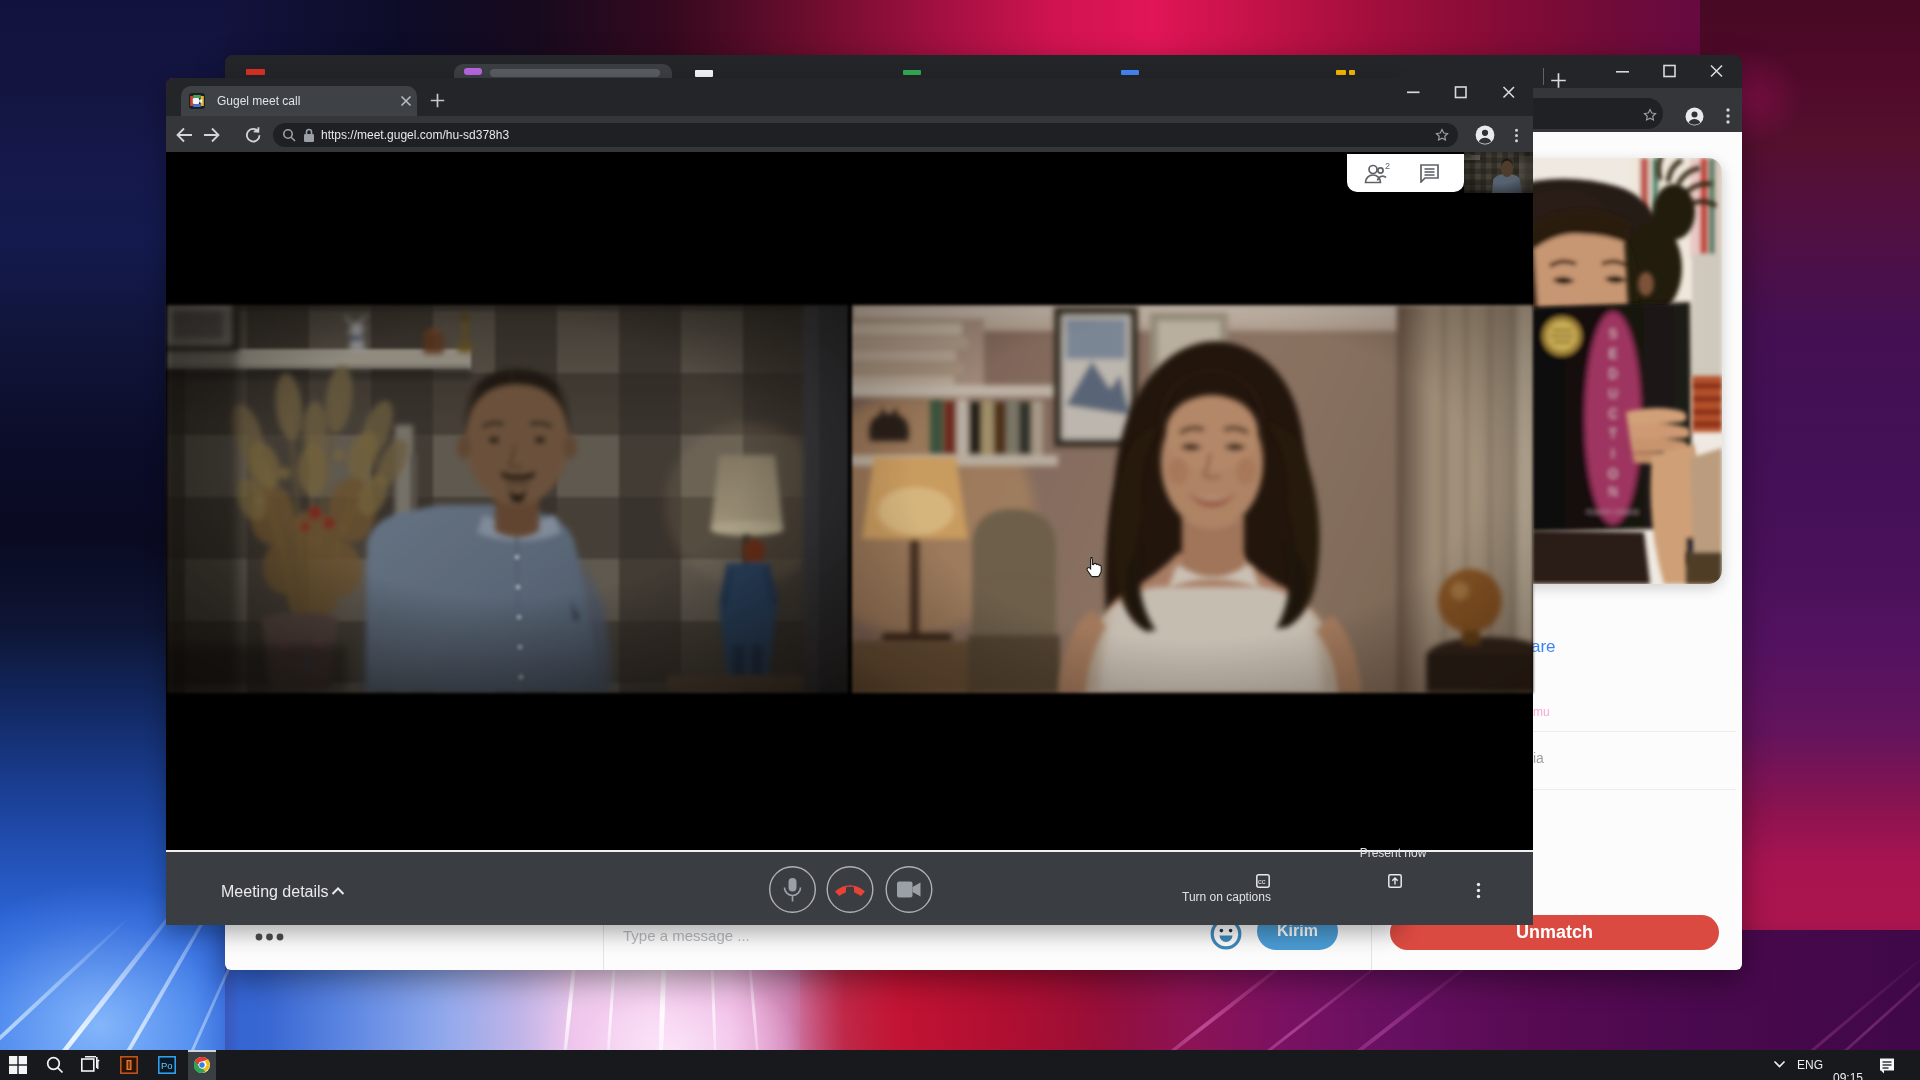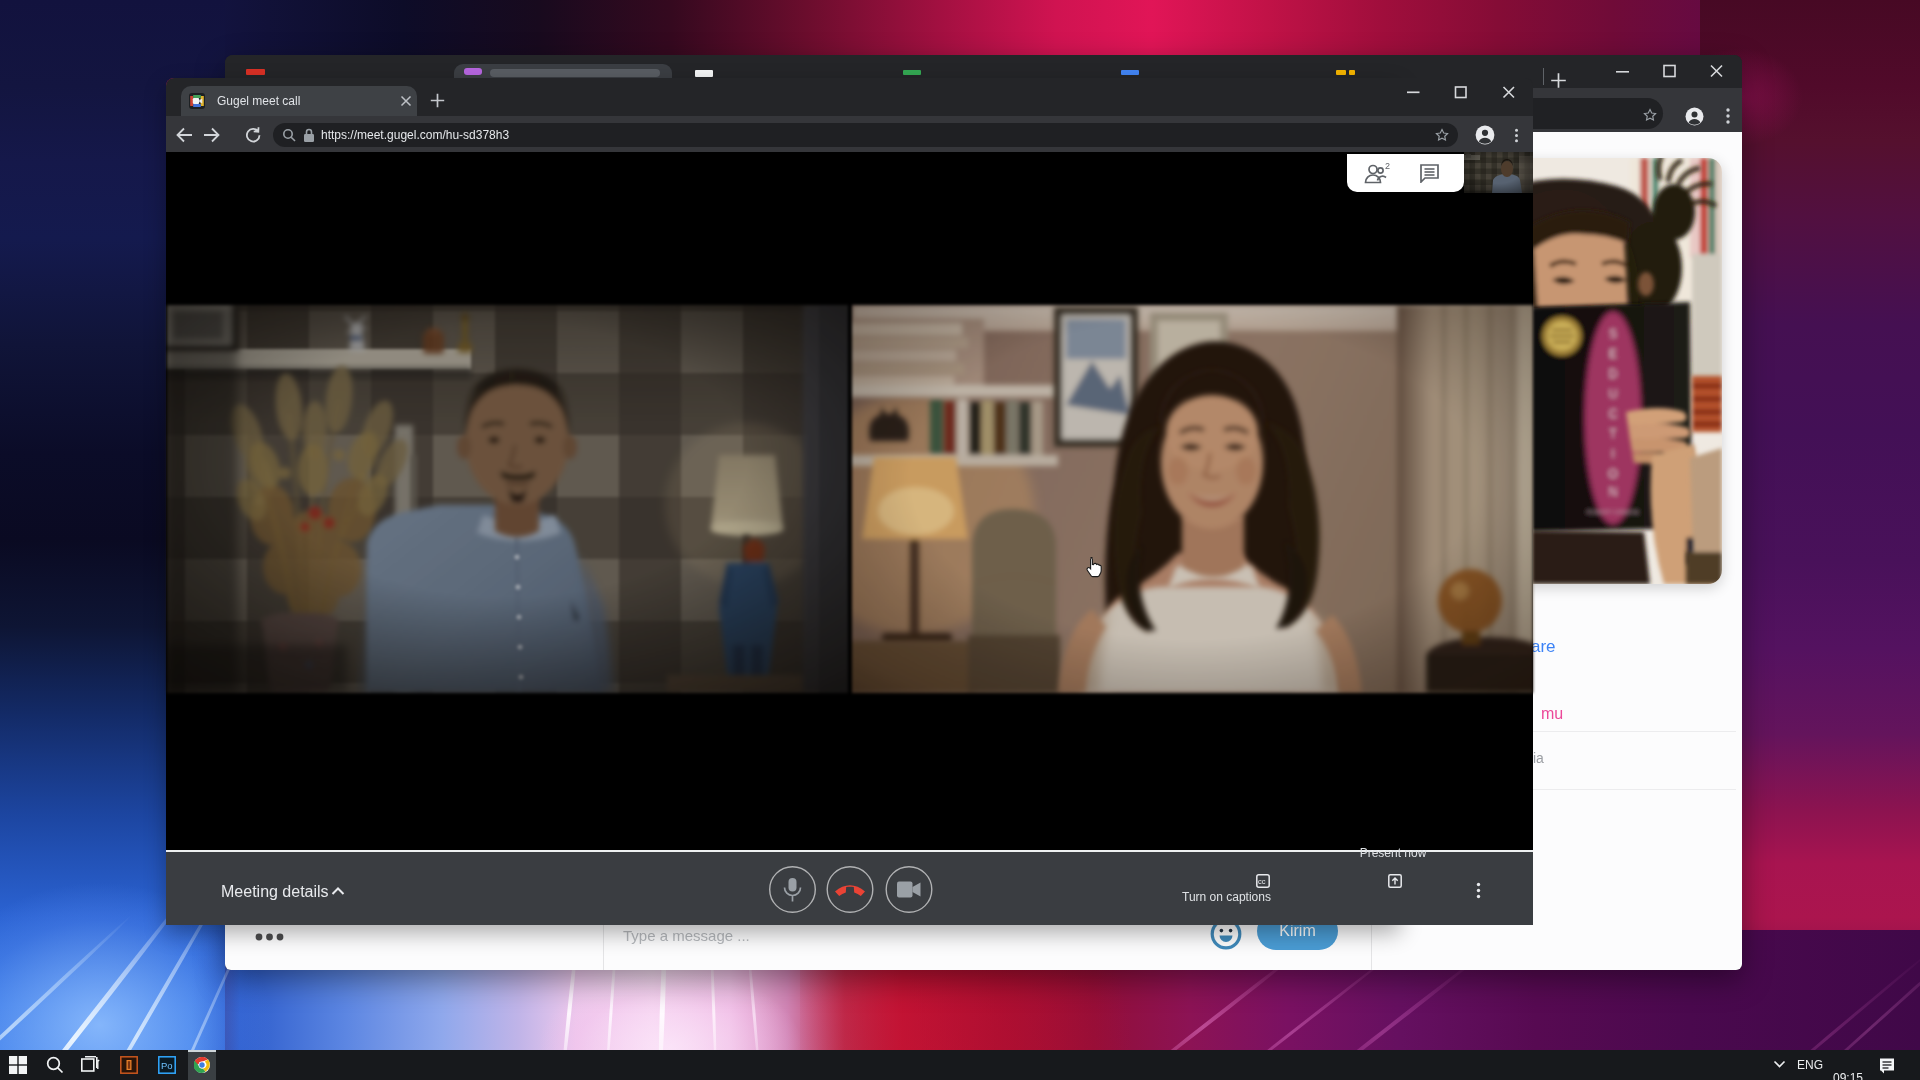--- a/index.html
+++ b/index.html
@@ -192,47 +192,49 @@
 
         <g filter="url(#csoft)">
           <path d="M136 372 l118 2 6 52 h-124z" fill="#2b1f15"></path>
           <path d="M300 300 l32 -10 v136 h-28z" fill="#bb9c7e"></path>
           <path d="M296 394 h36 v32 h-36z" fill="#503c28"></path>
         </g>
       </svg>
     </div>
 
     <div class="abs" style="left:1306px;top:574px;color:#3b82f6;font-size:17px;margin-top:8px;">are</div>
-    <div class="abs" style="left:1308px;top:650px;color:#ec4899;font-size:16px;margin-left:8px;">mu</div>
+    <div class="abs" style="left:1308px;top:650px;color:#f9a8d4;font-size:12px;">mu</div>
     <div class="abs" style="left:0px;top:676px;width:1511px;height:1px;background:#ececee;"></div>
     <div class="abs" style="left:1308px;top:695px;color:#9b9ea3;font-size:14px;">ia</div>
     <div class="abs" style="left:0px;top:734px;width:1511px;height:1px;background:#ececee;"></div>
 
     <div class="abs" style="left:1146px;top:870px;width:1px;height:45px;background:#e4e4e6;"></div>
 
+    <div class="abs" style="left:1165px;top:860px;width:329px;height:35px;background:#db4a41;border-radius:18px;color:#fff;
+      font-size:18px;font-weight:bold;text-align:center;line-height:35px;">Unmatch</div>
 
     <svg class="abs" style="left:28px;top:877px;" width="32" height="10" viewBox="0 0 32 10">
         <g fill="#4d4d4f">
           <circle cx="6" cy="5" r="3.4"></circle>
           <circle cx="16.5" cy="5" r="3.4"></circle>
           <circle cx="27" cy="5" r="3.4"></circle>
         </g>
       </svg>
     <div class="abs" style="left:378px;top:870px;width:1px;height:45px;background:#e4e4e6;"></div>
     <div class="abs" style="left:398px;top:872px;width:220px;height:20px;color:#b6b9bd;font-size:15px;">Type a message ...</div>
 
     <svg class="abs" style="left:985px;top:863px;" width="32" height="32" viewBox="0 0 32 32">
       <circle cx="16" cy="16" r="15.4" fill="#3f89ba"></circle>
         <circle cx="16" cy="16" r="12.2" fill="#fdfdfd"></circle>
       <circle cx="11.4" cy="12.6" r="1.8" fill="#203040"></circle>
         <circle cx="20.6" cy="12.6" r="1.8" fill="#203040"></circle>
       <path d="M9.5 17.5 h13 a6.5 6.5 0 0 1 -13 0z" fill="#3f89ba"></path>
     </svg>
     <div class="abs" style="left:1032px;top:857px;width:81px;height:38px;background:#4a9cd4;border-radius:19px;color:#fff;
-      font-size:16px;font-weight:normal;text-align:center;line-height:38px;">Kirim</div>
+      font-size:16px;font-weight:bold;text-align:center;line-height:38px;">Kirim</div>
   </div>
   <div id="frontwin" class="abs">
 
     <div class="abs" style="left:0;top:0;width:1367px;height:38px;background:#242528;border-radius:8px 8px 0 0;"></div>
     <div class="abs" style="left:15px;top:8px;width:236px;height:30px;background:#3e4145;border-radius:10px 10px 0 0;"></div>
 
     <svg class="abs" style="left:23px;top:15px;" width="16" height="16" viewBox="0 0 16 16">
       <rect x="0" y="0" width="16" height="16" rx="3" fill="#1d2023"></rect>
       <rect x="1.2" y="3" width="3.2" height="10" fill="#cc4233"></rect>
       <rect x="11.6" y="3" width="3.2" height="10" fill="#e0b32c"></rect>

